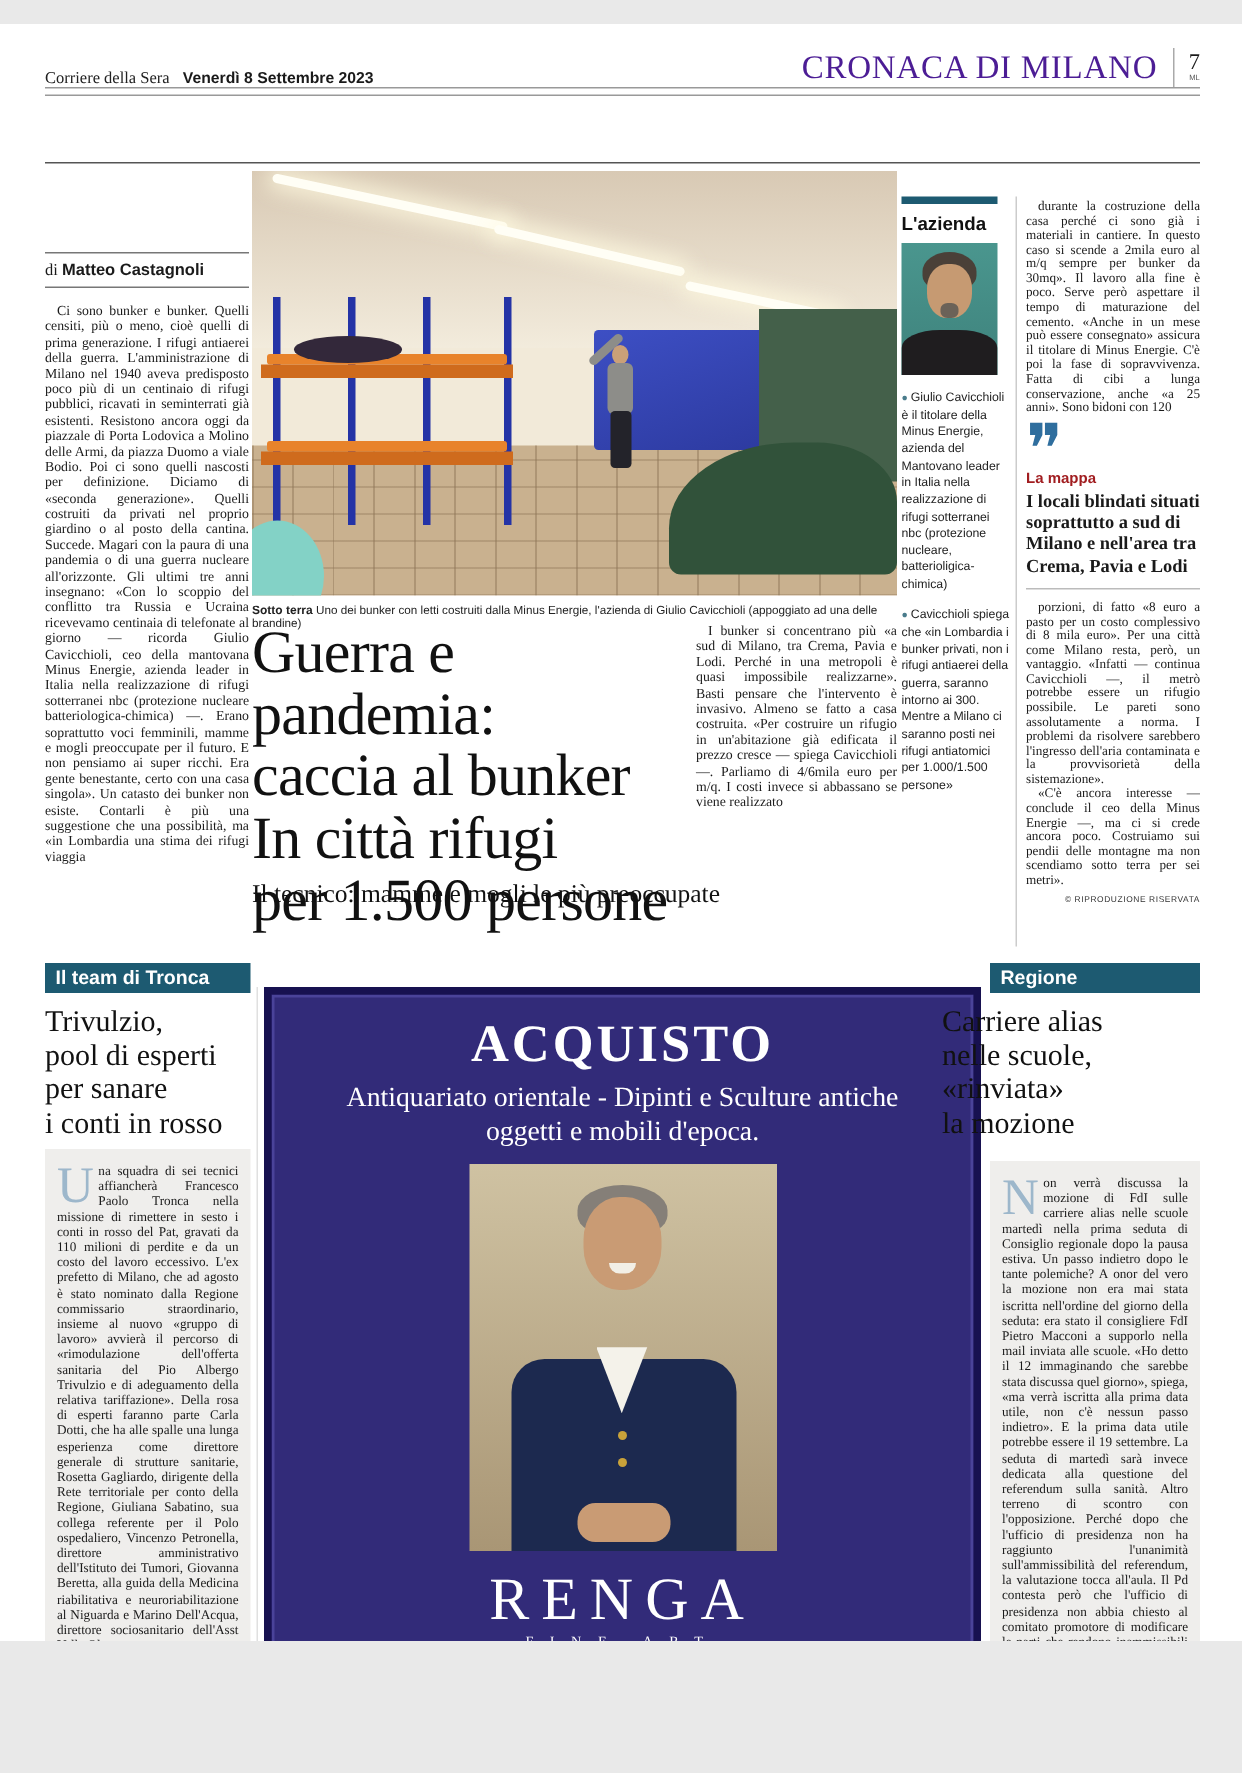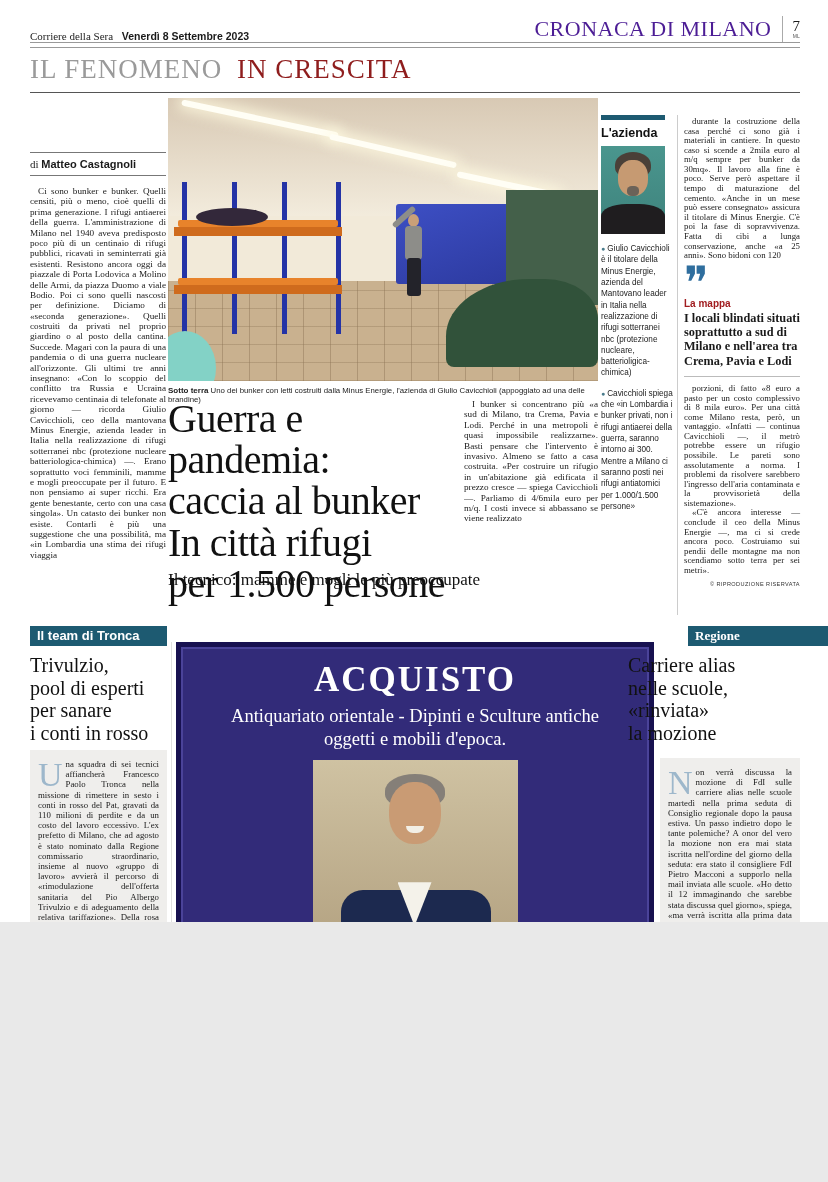--- a/index.html
+++ b/index.html
@@ -1,16 +1,16 @@
 <!DOCTYPE html>
 <html><head>
 <meta charset="utf-8">
 <style>
   html,body{margin:0;padding:0;background:#e9e9e9;}
-  .page{position:relative;width:828px;height:922px;margin:0 auto;background:#ffffff;overflow:hidden;
+  .page{position:relative;width:828px;height:1078px;margin:16px auto;background:#ffffff;overflow:hidden;
         font-family:"Liberation Serif",serif;color:#1a1a1a;}
   .abs{position:absolute;}
 
   
   .masthead{left:30px;right:28px;top:16px;display:flex;justify-content:space-between;align-items:flex-end;}
   .mh-left{font-size:11px;}
   .mh-paper{font-family:"Liberation Serif",serif;color:#222;}
   .mh-date{font-family:"Liberation Sans",sans-serif;font-weight:bold;font-size:10.5px;margin-left:6px;}
   .mh-right{display:flex;align-items:center;gap:10px;}
   .mh-section{font-family:"Liberation Serif",serif;font-size:22px;letter-spacing:.5px;color:#4c1d95;}
@@ -122,21 +122,21 @@
                clip-path:polygon(0 0,100% 0,50% 100%);}
   .adman-btn{position:absolute;width:6px;height:6px;background:#c9a23a;border-radius:50%;}
   .adman-hands{position:absolute;left:72px;bottom:6px;width:62px;height:26px;background:#c99b74;border-radius:12px;}
   .ad-brand{font-size:40px;letter-spacing:8px;margin-top:8px;}
   .ad-brand-sub{font-size:9.5px;letter-spacing:11px;margin-top:1px;}
   .ad-tagline{font-size:12px;letter-spacing:.5px;margin-top:6px;}
   .ad-line1{font-size:19px;margin-top:7px;}
   .ad-line2{font-size:14px;font-weight:bold;margin-top:5px;}
 
   
-  .regione-bar{left:688px;top:626px;width:140px;font-family:Liberation Serif, serif;}
+  .regione-bar{left:660px;top:626px;width:140px;}
   .regione-headline{left:628px;top:654px;width:140px;}
   .regione-box{left:660px;top:758px;width:140px;}
   .vline-bottoml{left:171px;top:642px;height:522px;border-left:1px solid #e0e0e0;}
 </style>
 </head>
 <body>
 
 <div class="page">
 
   <div class="abs masthead">
@@ -148,24 +148,20 @@
       <span class="mh-section">CRONACA DI MILANO</span>
       <span class="mh-vdiv"></span>
       <span class="mh-pagenum">
         <div class="mh-num">7</div>
         <div class="mh-code">ML</div>
       </span>
     </div>
   </div>
   <div class="abs rule-double"></div>
 
-  <div class="abs kicker">
-    <span class="k1">IL FENOMENO</span>
-    <span class="k2">IN CRESCITA</span>
-  </div>
   <div class="abs rule-kicker"></div>
 
   <div class="abs col1">
     <div class="byline">
       <span>di </span><b>Matteo Castagnoli</b>
     </div>
     <div class="bodytext">
       <p>Ci sono bunker e bunker. Quelli censiti, più o meno, cioè quelli di prima generazione. I rifugi antiaerei della guerra. L'amministrazione di Milano nel 1940 aveva predisposto poco più di un centinaio di rifugi pubblici, ricavati in seminterrati già esistenti. Resistono ancora oggi da piazzale di Porta Lodovica a Molino delle Armi, da piazza Duomo a viale Bodio. Poi ci sono quelli nascosti per definizione. Diciamo di «seconda generazione». Quelli costruiti da privati nel proprio giardino o al posto della cantina. Succede. Magari con la paura di una pandemia o di una guerra nucleare all'orizzonte. Gli ultimi tre anni insegnano: «Con lo scoppio del conflitto tra Russia e Ucraina ricevevamo centinaia di telefonate al giorno — ricorda Giulio Cavicchioli, ceo della mantovana Minus Energie, azienda leader in Italia nella realizzazione di rifugi sotterranei nbc (protezione nucleare batteriologica-chimica) —. Erano soprattutto voci femminili, mamme e mogli preoccupate per il futuro. E non pensiamo ai super ricchi. Era gente benestante, certo con una casa singola». Un catasto dei bunker non esiste. Contarli è più una suggestione che una possibilità, ma «in Lombardia una stima dei rifugi viaggia</p>
     </div>
   </div>

